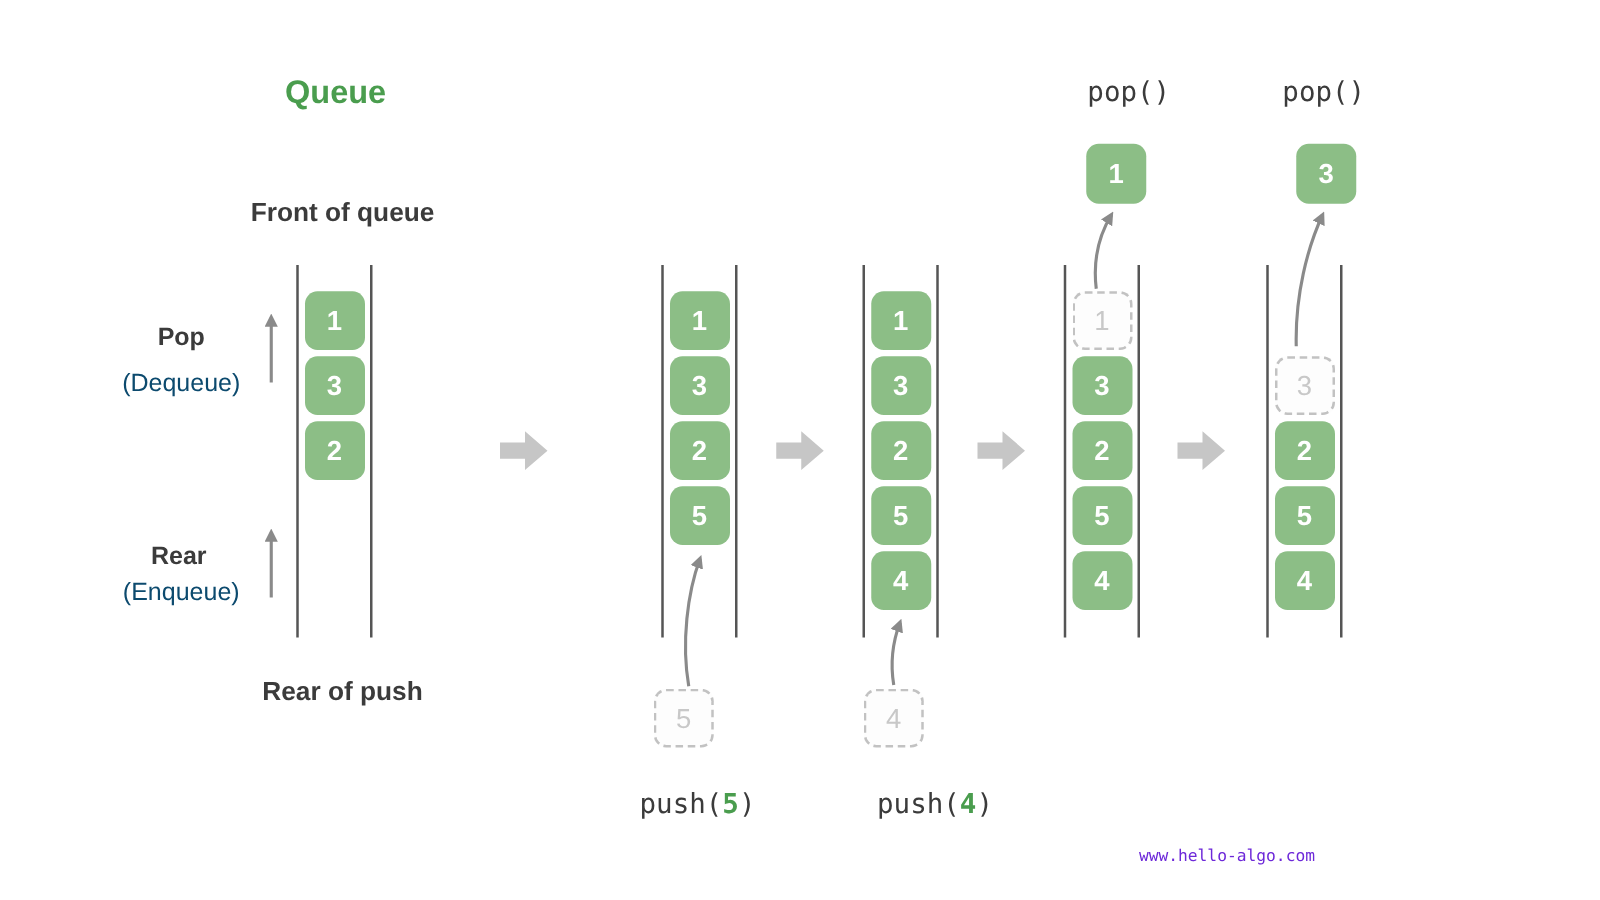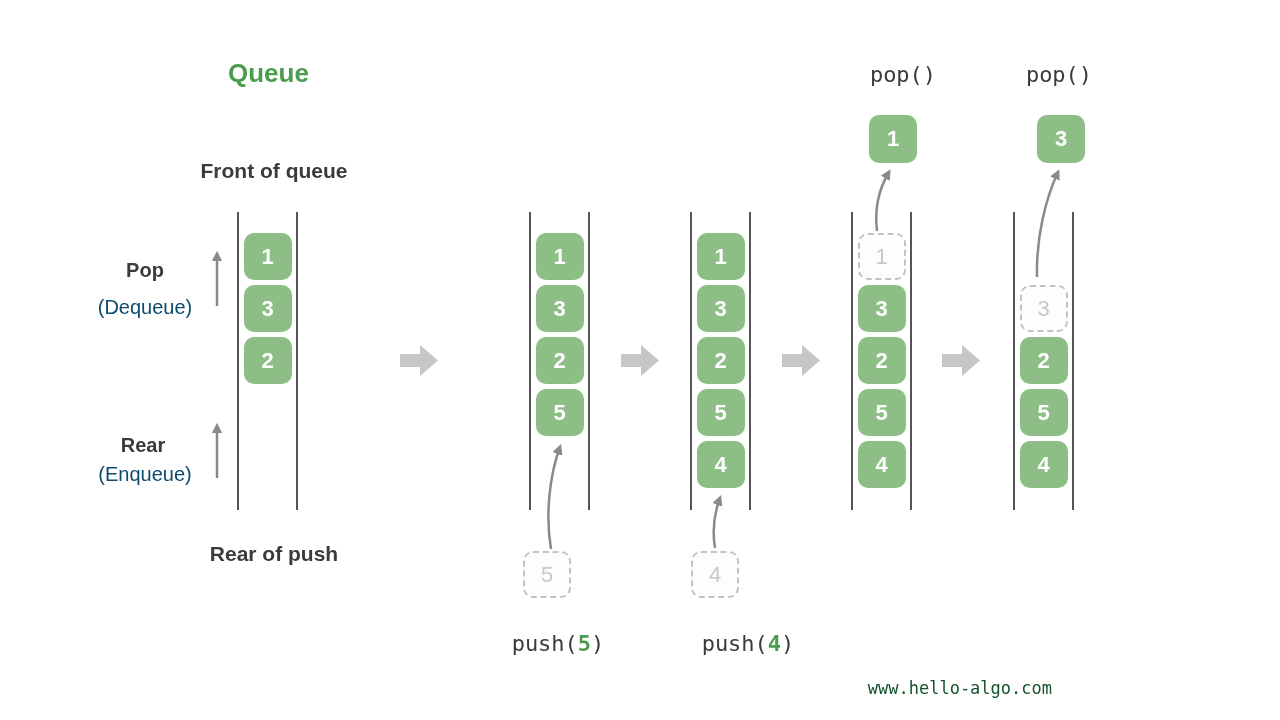--- a/index.html
+++ b/index.html
@@ -35,21 +35,21 @@
     color:#ffffff;font-size:22px;font-weight:bold;
     display:flex;align-items:center;justify-content:center;
   }
   .float-ghost{
     position:absolute;width:48px;height:47px;border-radius:10px;box-sizing:border-box;
     background:#fdfdfd;border:2px dashed #c2c2c2;color:#c8c8c8;font-size:22px;
     display:flex;align-items:center;justify-content:center;
   }
   .op-label{font-size:22px;color:#3b3b3b;}
   .op-label .green{color:#4a9d4e;font-weight:bold;}
-  .watermark{font-size:17px;color:#14532d;}
+  .watermark{font-size:13px;color:#6d28d9;}
   svg.overlay{position:absolute;left:0;top:0;pointer-events:none;}
 </style>
 </head>
 <body>
 
 <div class="canvas">
 
   <div class="abs title" style="left:228px;top:58px;">Queue</div>
   <div class="abs big-label ctr" style="left:267px;top:159px;">Front of queue</div>
   <div class="abs big-label ctr" style="left:267px;top:542px;">Rear of push</div>

